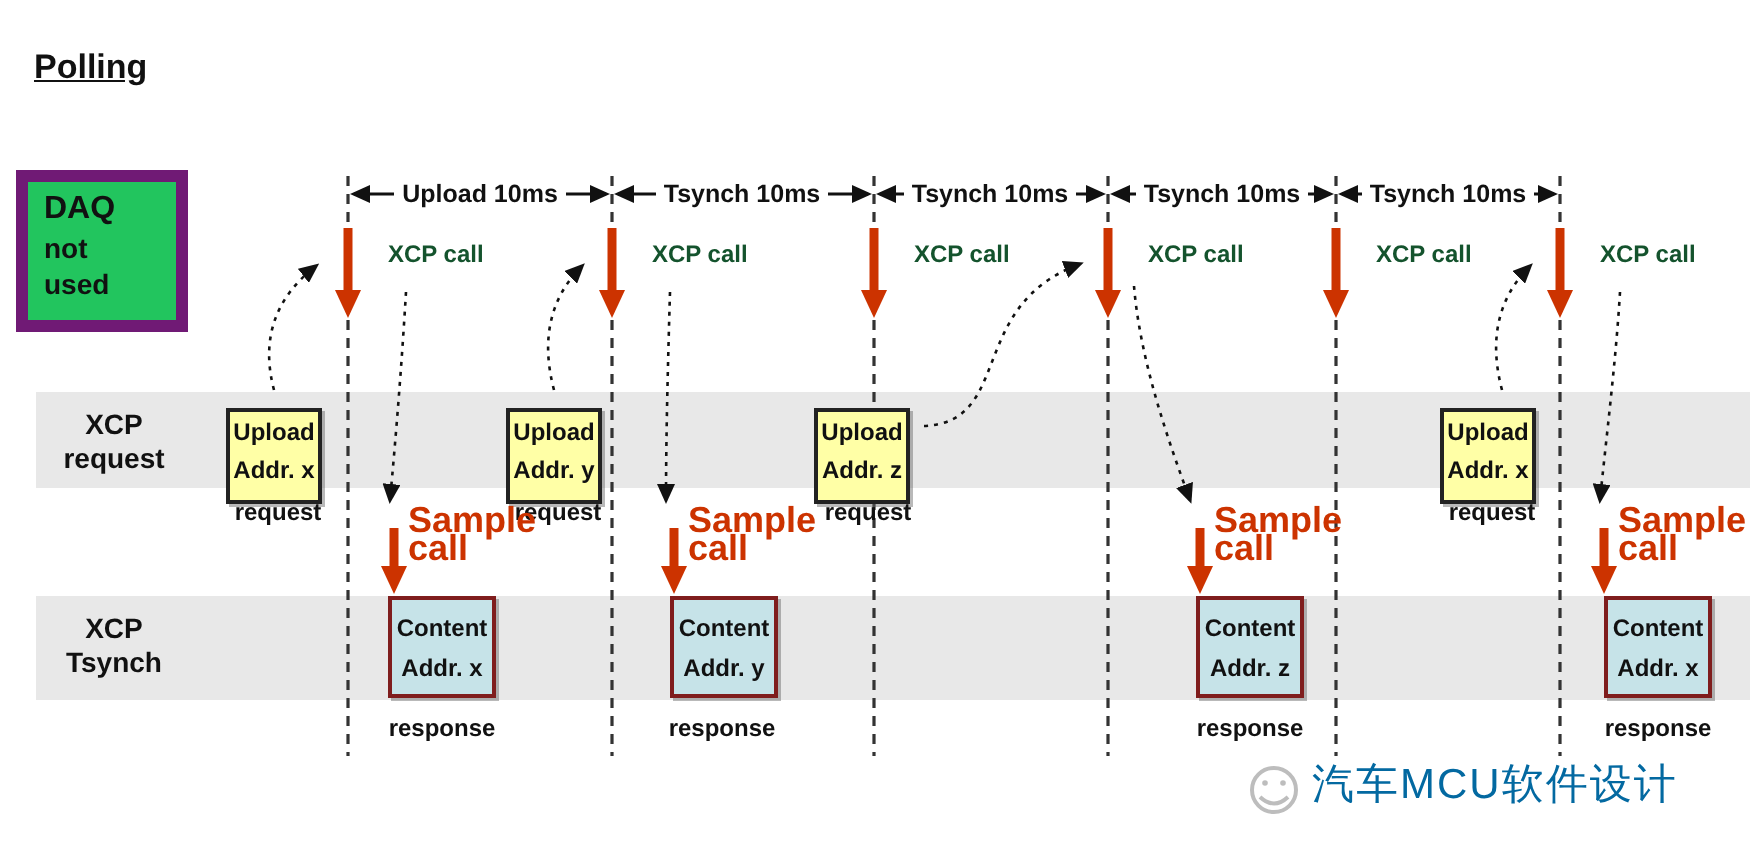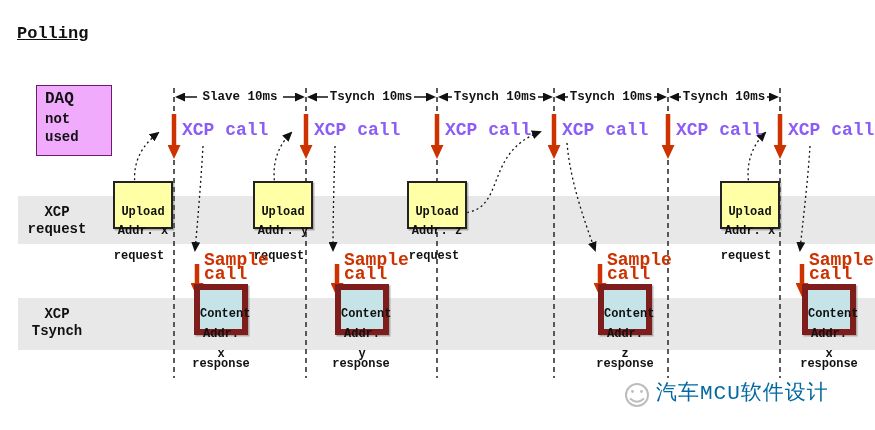--- a/index.html
+++ b/index.html
@@ -1,36 +1,36 @@
 <!DOCTYPE html>
 <html><head>
 <meta charset="utf-8">
 <style>
   html,body{margin:0;padding:0;background:#fff;}
   #stage{
     position:relative;width:875px;height:430px;background:#ffffff;overflow:hidden;
-    font-family:Liberation Mono, monospace;color:#111;
+    font-family:Liberation Sans, sans-serif;color:#111;
   }
   .abs{position:absolute;}
   .band{position:absolute;left:18px;width:857px;background:#e8e8e8;}
   .lane-label{position:absolute;left:15px;width:84px;text-align:center;
     font-weight:700;font-size:14px;line-height:17px;color:#111;}
   .page-title{font-weight:700;font-size:17px;text-decoration:underline;color:#111;}
-  .daq-box{position:absolute;left:36px;top:85px;width:66px;height:66px;
-    border:1px solid #701a75;background:#f0abfc;padding:3px 0 0 8px;box-sizing:content-box;}
+  .daq-box{position:absolute;left:8px;top:85px;width:66px;height:66px;
+    border:6px solid #701a75;background:#22c55e;padding:3px 0 0 8px;box-sizing:content-box;}
   .daq-box .l1{font-weight:700;font-size:16px;line-height:21px;}
   .daq-box .l2{font-weight:700;font-size:14px;line-height:18px;}
   .tsync-label{position:absolute;top:89px;width:86px;text-align:center;background:#fff;
     font-weight:700;font-size:12.5px;line-height:16px;color:#111;}
-  .xcp-call-label{position:absolute;top:120px;font-weight:700;font-size:18px;color:#8b5cf6;white-space:nowrap;}
-  .req-box{position:absolute;top:181px;width:60px;height:48px;background:#ffffa6;
-    border:2px solid #222;box-sizing:border-box;text-align:center;padding-top:20px;
+  .xcp-call-label{position:absolute;top:120px;font-weight:700;font-size:12px;color:#14532d;white-space:nowrap;margin-left:12px;}
+  .req-box{position:absolute;top:204px;width:48px;height:48px;background:#ffffa6;
+    border:2px solid #222;box-sizing:border-box;text-align:center;padding-top:1px;
     font-weight:700;font-size:12px;line-height:19px;box-shadow:1.5px 1.5px 0 rgba(100,100,100,.45);}
-  .resp-box{position:absolute;top:284px;width:54px;height:51px;background:#c6e3e8;
-    border:6px solid #7f1d1d;box-sizing:border-box;text-align:center;padding-top:14px;
+  .resp-box{position:absolute;top:298px;width:54px;height:51px;background:#c6e3e8;
+    border:2px solid #7f1d1d;box-sizing:border-box;text-align:center;padding-top:4px;
     font-weight:700;font-size:12px;line-height:20px;box-shadow:1.5px 1.5px 0 rgba(100,100,100,.45);}
   .caption{position:absolute;width:70px;text-align:center;font-weight:700;font-size:12px;color:#111;}
   .sample-label{position:absolute;top:253px;font-weight:700;font-size:18px;line-height:14px;color:#cc3300;white-space:nowrap;}
   .wm1{position:absolute;left:656px;top:378px;font-size:21px;color:#0369a1;
     text-shadow:1px 1px 0 #ffffff;letter-spacing:1px;white-space:nowrap;}
   .wm2{position:absolute;left:562px;top:399px;font-size:20px;color:#c6c6c6;
     text-shadow:1px 1px 0 #ffffff;white-space:nowrap;}
   svg{position:absolute;left:0;top:0;}
 </style>
 </head>
@@ -112,21 +112,21 @@
   </svg>
 
   <div class="abs page-title" style="left:17px;top:24px;">Polling</div>
 
   <div class="daq-box">
     <div class="l1">DAQ</div>
     <div class="l2">not</div>
     <div class="l2">used</div>
   </div>
 
-  <div class="tsync-label" style="left:197px;">Slave 10ms</div>
+  <div class="tsync-label" style="left:197px;">Upload 10ms</div>
   <div class="tsync-label" style="left:328px;">Tsynch 10ms</div>
   <div class="tsync-label" style="left:452px;">Tsynch 10ms</div>
   <div class="tsync-label" style="left:568px;">Tsynch 10ms</div>
   <div class="tsync-label" style="left:681px;">Tsynch 10ms</div>
 
   <div class="xcp-call-label" style="left:182px;">XCP call</div>
   <div class="xcp-call-label" style="left:314px;">XCP call</div>
   <div class="xcp-call-label" style="left:445px;">XCP call</div>
   <div class="xcp-call-label" style="left:562px;">XCP call</div>
   <div class="xcp-call-label" style="left:676px;">XCP call</div>

